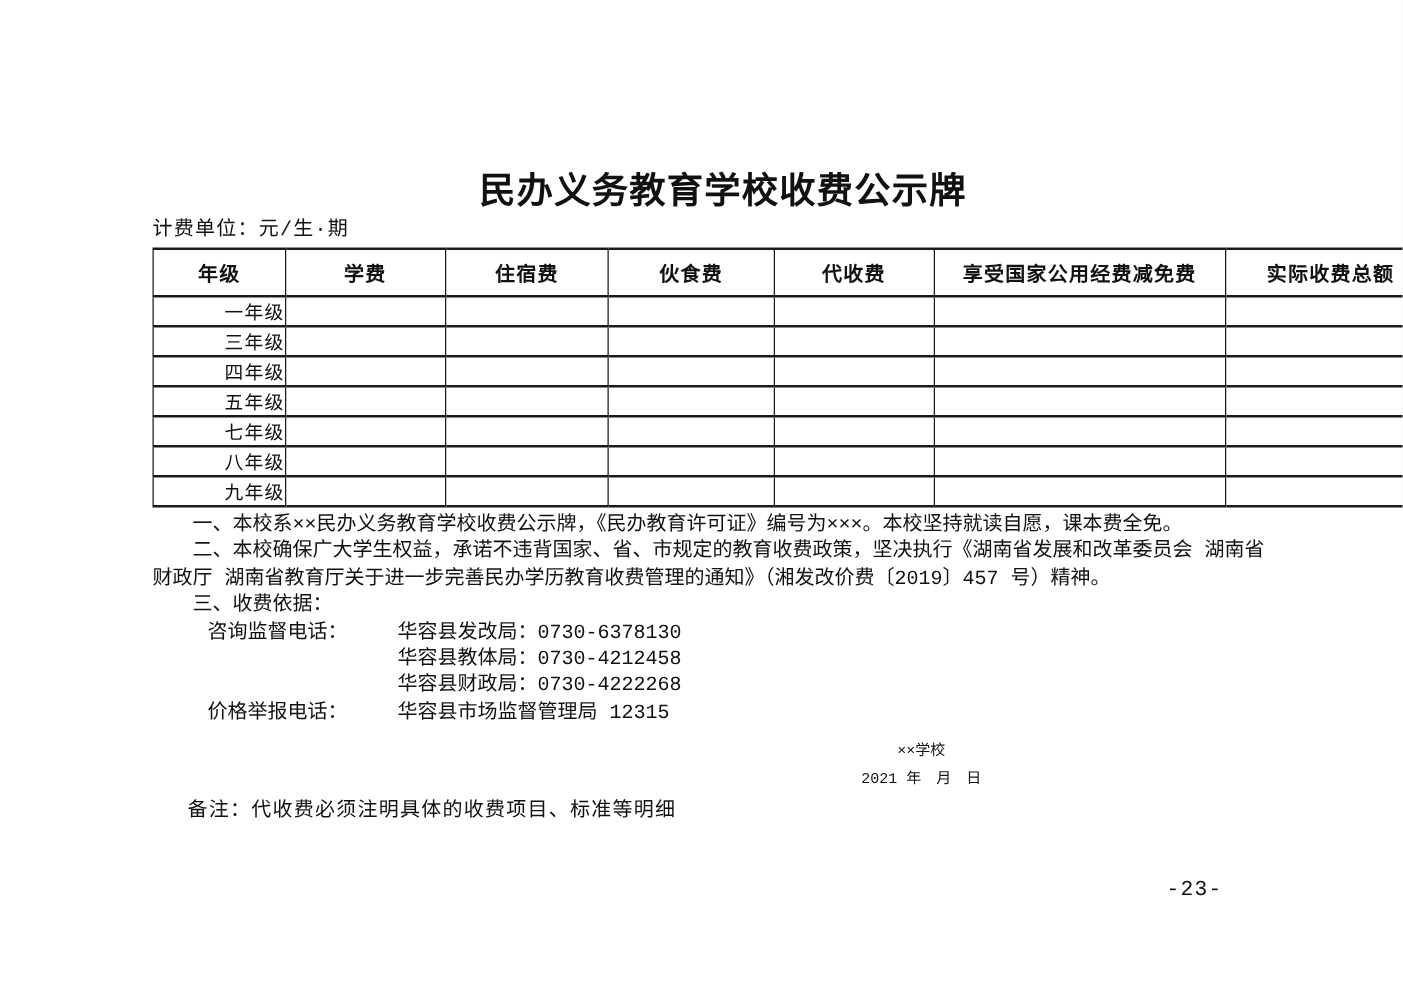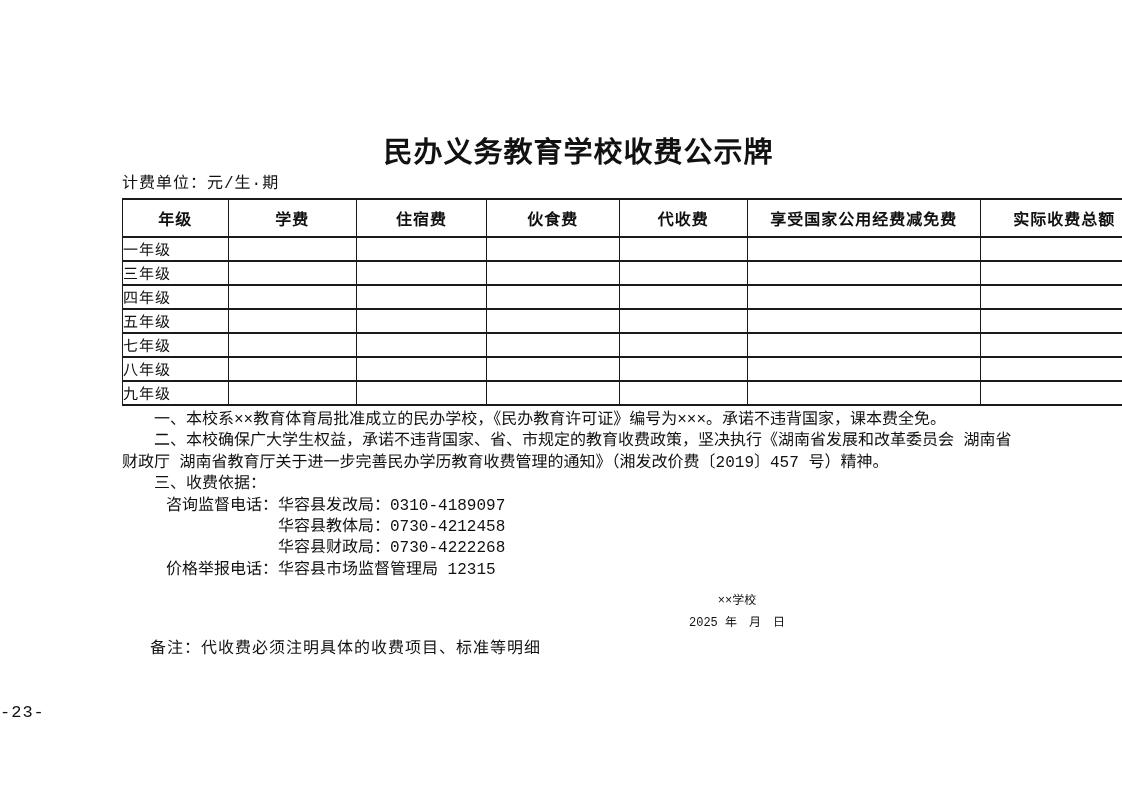--- a/index.html
+++ b/index.html
@@ -49,34 +49,34 @@
     padding: 0;
   }
   .fee-table th {
     height: 36px;
     font-size: 16px;
     font-weight: 700;
     letter-spacing: 1px;
     text-align: center;
   }
   .fee-table td { height: 19.5px; font-size: 15px; }
-  .fee-table td.grade { text-align: left; letter-spacing: 1px; }
+  .fee-table td.grade { text-align: right; letter-spacing: 1px; }
   col.c1 { width: 10.3%; } col.c2 { width: 12.5%; } col.c3 { width: 12.7%; }
   col.c4 { width: 12.9%; } col.c5 { width: 12.5%; } col.c6 { width: 22.7%; }
   col.c7 { width: 16.4%; }
   .notes {
     margin-left: 97px;
     margin-top: 4px;
     width: 960px;
     font-size: 16px;
     line-height: 21.4px;
   }
   .notes p { margin: 0; white-space: nowrap; }
   .notes p.indent { text-indent: 32px; }
-  .phone-row { display: flex; padding-left: 44px; white-space: nowrap; }
+  .phone-row { display: flex; padding-left: 44px; white-space: nowrap; gap: 40px; }
   .phone-label { flex: 0 0 auto; }
   .phone-col > div { white-space: nowrap; }
   .signature {
     margin-left: 602px;
     margin-top: 9px;
     width: 220px;
     text-align: center;
     font-size: 12px;
     line-height: 22px;
     white-space: nowrap;
@@ -87,21 +87,21 @@
     font-size: 16px;
     line-height: 21px;
     letter-spacing: 1px;
     white-space: nowrap;
   }
   .page-number {
     position: absolute;
     left: 0;
     top: 703px;
     width: 978px;
-    text-align: left;
+    text-align: right;
     font-size: 17px;
     letter-spacing: 1px;
   }
 </style>
 </head>
 <body>
 
 <div class="page">
 
   <h1 class="title">民办义务教育学校收费公示牌</h1>
@@ -190,42 +190,42 @@
           <td></td>
           <td></td>
           <td></td>
           <td></td>
           <td></td>
       </tr>
     </tbody>
   </table>
 
   <div class="notes">
-    <p class="indent">一、本校系××教育体育局批准成立的民办学校，《民办教育许可证》编号为×××。承诺不违背国家，课本费全免。</p>
+    <p class="indent">一、本校系××民办义务教育学校收费公示牌，《民办教育许可证》编号为×××。本校坚持就读自愿，课本费全免。</p>
     <p class="indent">二、本校确保广大学生权益，承诺不违背国家、省、市规定的教育收费政策，坚决执行《湖南省发展和改革委员会 湖南省</p>
     <p>财政厅 湖南省教育厅关于进一步完善民办学历教育收费管理的通知》（湘发改价费〔2019〕457 号）精神。</p>
     <p class="indent">三、收费依据：</p>
 
     <div class="phone-row">
       <span class="phone-label">咨询监督电话：</span>
       <div class="phone-col">
-        <div>华容县发改局：0310-4189097</div>
+        <div>华容县发改局：0730-6378130</div>
         <div>华容县教体局：0730-4212458</div>
         <div>华容县财政局：0730-4222268</div>
       </div>
     </div>
 
     <div class="phone-row">
       <span class="phone-label">价格举报电话：</span>
       <span>华容县市场监督管理局 12315</span>
     </div>
   </div>
 
   <div class="signature">
     <div>××学校</div>
-    <div>2025 年　月　日</div>
+    <div>2021 年　月　日</div>
   </div>
 
   <p class="remark">备注：代收费必须注明具体的收费项目、标准等明细</p>
 
   <div class="page-number">-23-</div>
 
 </div>
 
 </body></html>

